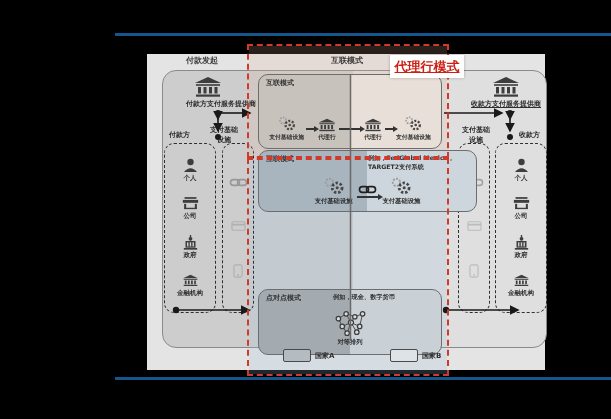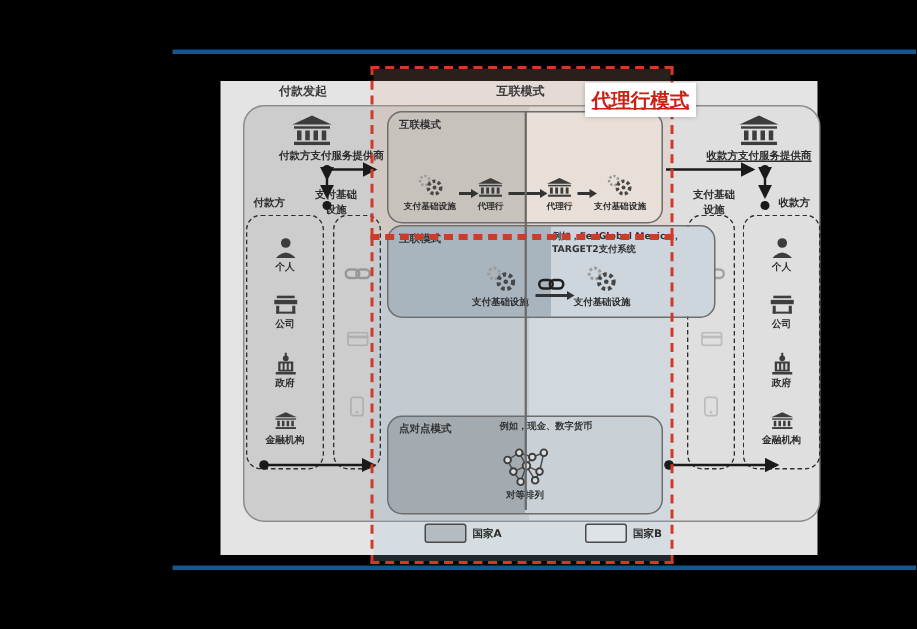--- a/index.html
+++ b/index.html
@@ -41,21 +41,21 @@
   .i-card{width:15px;height:10px;}
   .i-phone{width:10px;height:14px;}
   .faint{opacity:.3;}
   .mode{left:111px;width:182px;border:1px solid #6d6d6d;border-radius:10px;z-index:2;}
   .mode .title{position:absolute;top:3px;left:7px;font-size:7px;font-weight:bold;color:#333;}
   .mode .example{position:absolute;top:3px;right:4px;width:104px;font-size:6.2px;font-weight:bold;
                  color:#333;line-height:1.4;}
   .m-corr{top:20px;height:73px;background:linear-gradient(90deg,#c8c2bd 0 50%,#e8e0d8 50% 100%);}
   .m-inter{top:96px;height:60px;background:linear-gradient(90deg,#a8b4be 0 50%,#ccd6dc 50% 100%);padding-left:35px;}
   .m-closed{top:161px;height:56px;background:linear-gradient(90deg,#b1bcc5 0 50%,#d4dce1 50% 100%);}
-  .m-p2p{top:223px;height:64px;background:linear-gradient(90deg,#a3abb1 0 50%,#c9d1d6 50% 100%);}
+  .m-p2p{top:235px;height:64px;background:linear-gradient(90deg,#a3abb1 0 50%,#c9d1d6 50% 100%);}
   .flowrow{position:absolute;left:2px;right:2px;bottom:6px;display:flex;align-items:flex-end;
            justify-content:center;gap:2px;}
   .node{display:flex;flex-direction:column;align-items:center;gap:1px;}
   .node .lbl{font-size:5.8px;white-space:nowrap;}
   .harrow{position:relative;height:1.6px;background:#333;margin-bottom:12px;}
   .harrow::after{content:'';position:absolute;right:-4px;top:-2.6px;border-left:5px solid #333;
                  border-top:3.4px solid transparent;border-bottom:3.4px solid transparent;}
   .w10{width:9px;}.w24{width:22px;}
   .linkcol{display:flex;flex-direction:column;align-items:center;gap:2px;margin-bottom:8px;}
   .ctr-stack{position:absolute;left:0;right:0;display:flex;flex-direction:column;align-items:center;}

